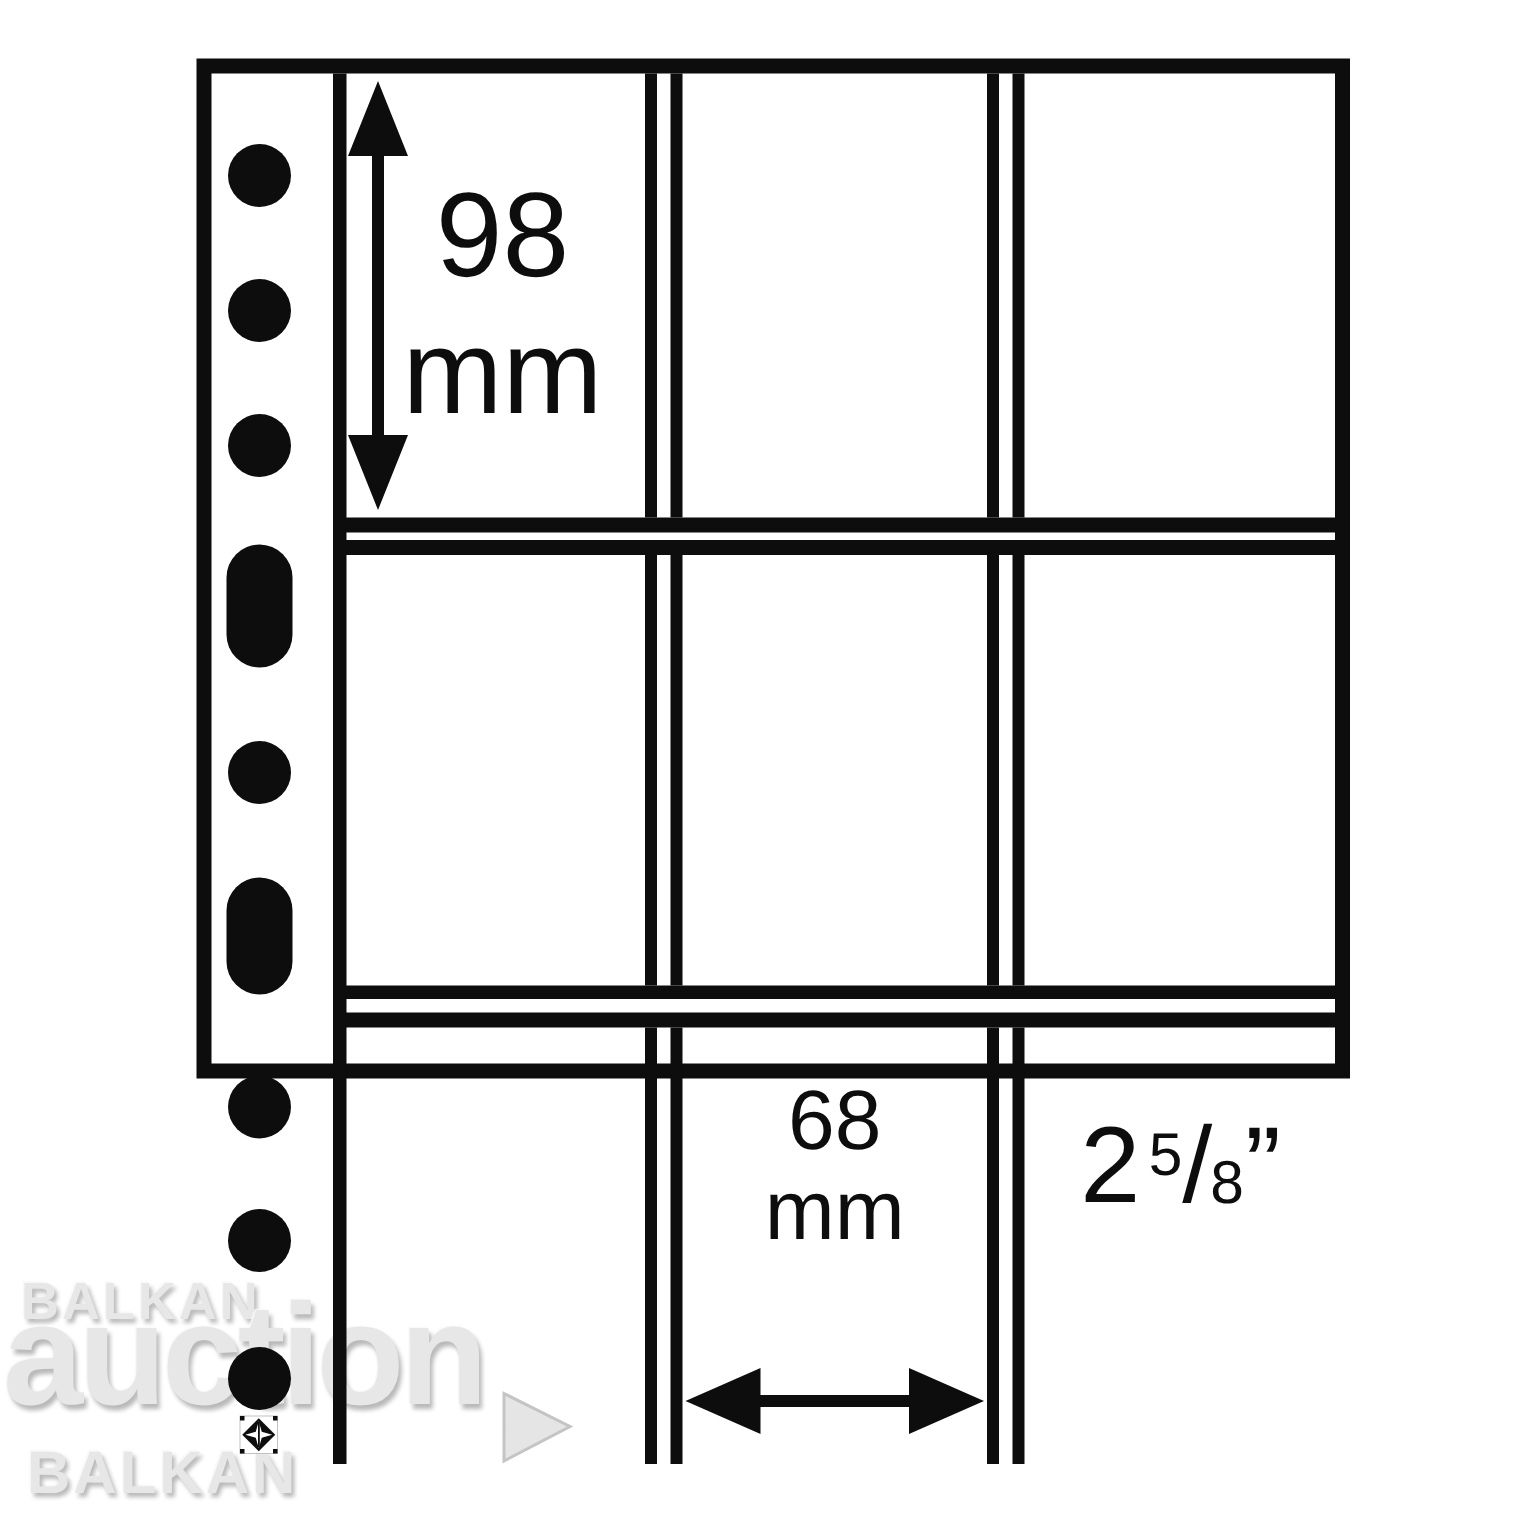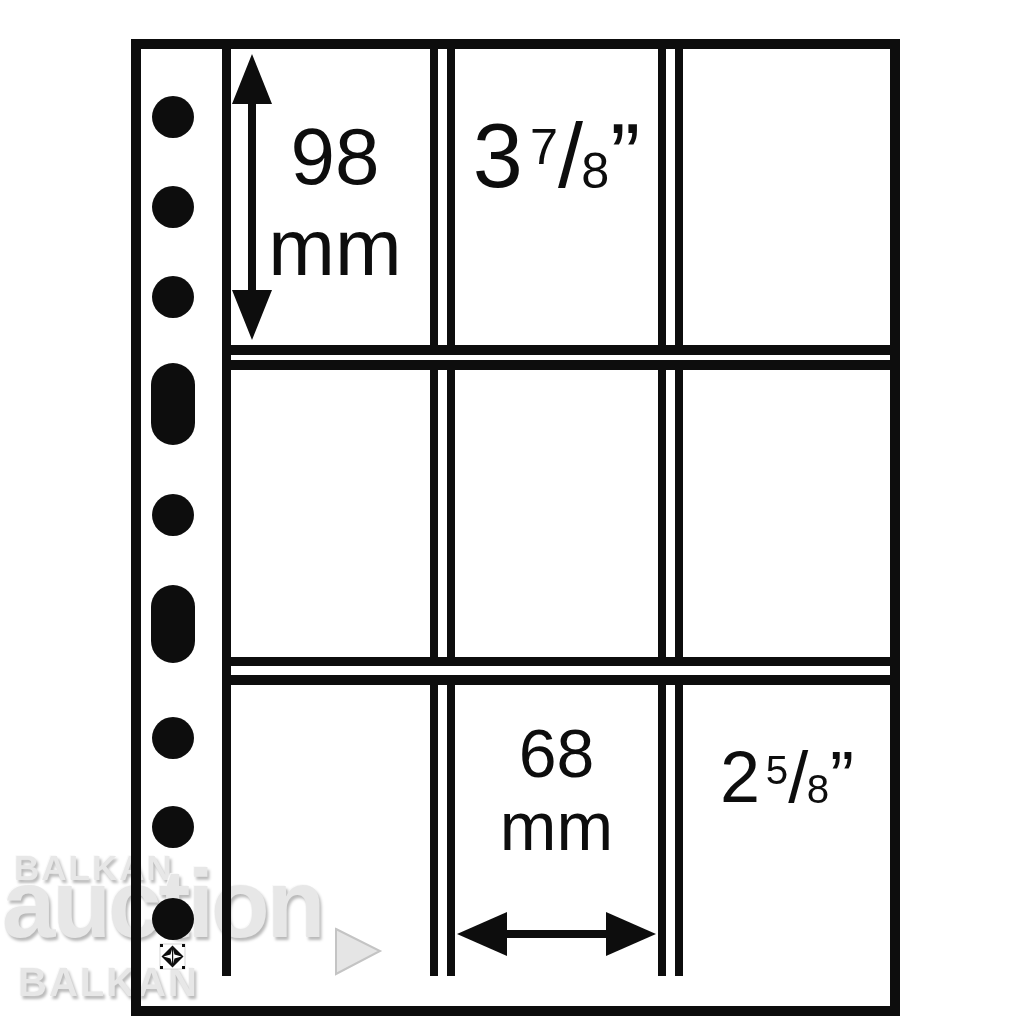--- a/index.html
+++ b/index.html
@@ -15,21 +15,21 @@
     text-shadow:2px 3px 3px #b9b9b9,-1px -1px 1px #f9f9f9;
     white-space:nowrap;line-height:1;
   }
   .wm-1{left:14px;top:850px;font-size:35px;letter-spacing:2px;}
   .wm-2{left:2px;top:856px;font-size:96px;letter-spacing:-3px;}
   .wm-3{left:18px;top:962px;font-size:40px;letter-spacing:2px;}
   .wm-triangle{position:absolute;left:333px;top:927px;}
 
   
   .sheet{
-    position:absolute;left:131px;top:39px;width:769px;height:977px;
+    position:absolute;left:131px;top:39px;width:769px;height:680px;
     border:10px solid #0d0d0d;box-sizing:border-box;z-index:2;background:transparent;padding-left:24px;
   }
   .ink{background:#0d0d0d;position:absolute;}
 
   
   .strip-divider{left:81px;top:0;width:9px;height:927px;}
 
   
   .vseg{width:8px;}
   .vA1{left:289px;} .vA2{left:306px;}
@@ -50,21 +50,21 @@
   .hole{position:absolute;left:11px;width:42px;height:42px;border-radius:50%;background:#0d0d0d;}
   .h1{top:47px;} .h2{top:137px;} .h3{top:227px;} .h5{top:445px;}
   .h7{top:668px;} .h8{top:757px;} .h9{top:849px;}
   .slot{position:absolute;left:10px;width:44px;border-radius:22px;background:#0d0d0d;}
   .s1{top:314px;height:82px;} .s2{top:536px;height:78px;}
   .diamond-logo{position:absolute;left:18px;top:894px;}
 
   
   .label{position:absolute;text-align:center;white-space:nowrap;color:#0d0d0d;}
   .mm-98{left:84px;top:62px;width:220px;font-size:80px;line-height:1.14;}
-  .mm-68{left:314px;top:668px;width:203px;font-size:68px;line-height:1.07;}
+  .mm-68{left:314px;top:668px;width:203px;font-size:56px;line-height:1.07;}
   .inch-top{left:314px;top:62px;width:203px;font-size:90px;line-height:1;}
   .inch-bot{left:543px;top:672px;width:206px;font-size:72px;line-height:1;margin-top:20px;}
   .num{font-size:.56em;vertical-align:.45em;margin-left:.14em;}
   .den{font-size:.56em;vertical-align:-0.02em;}
   .slash{letter-spacing:-0.02em;}
   .mark{margin-left:.01em;}
 
   .arrow{position:absolute;}
   .arrow-v{left:89px;top:3px;}
   .arrow-h{left:314px;top:861px;}
@@ -147,21 +147,20 @@
         <polygon points="22,2 2,52 42,52" fill="#0d0d0d"></polygon>
         <polygon points="22,288 2,238 42,238" fill="#0d0d0d"></polygon>
       </svg>
     </div>
 
     <div class="label mm-98">
       <div>98</div>
       <div>mm</div>
     </div>
 
-    <div class="label inch-top"><span class="whole">3</span><span class="num">7</span><span class="slash">/</span><span class="den">8</span><span class="mark">”</span></div>
 
     <div class="label mm-68">
       <div>68</div>
       <div>mm</div>
     </div>
 
     <div class="arrow arrow-h">
       <svg width="203" height="48" viewBox="0 0 203 48">
         <rect x="44" y="20" width="115" height="8" fill="#0d0d0d"></rect>
         <polygon points="2,24 52,2 52,46" fill="#0d0d0d"></polygon>

